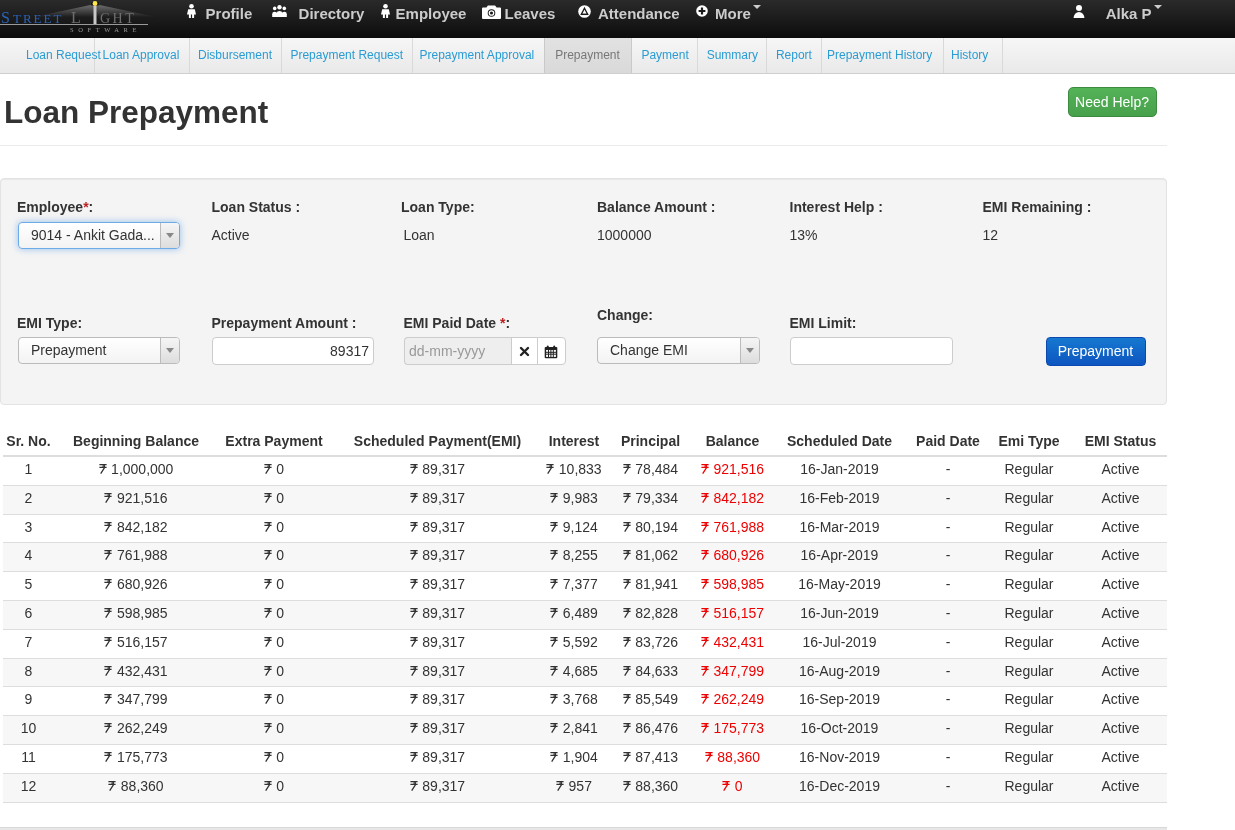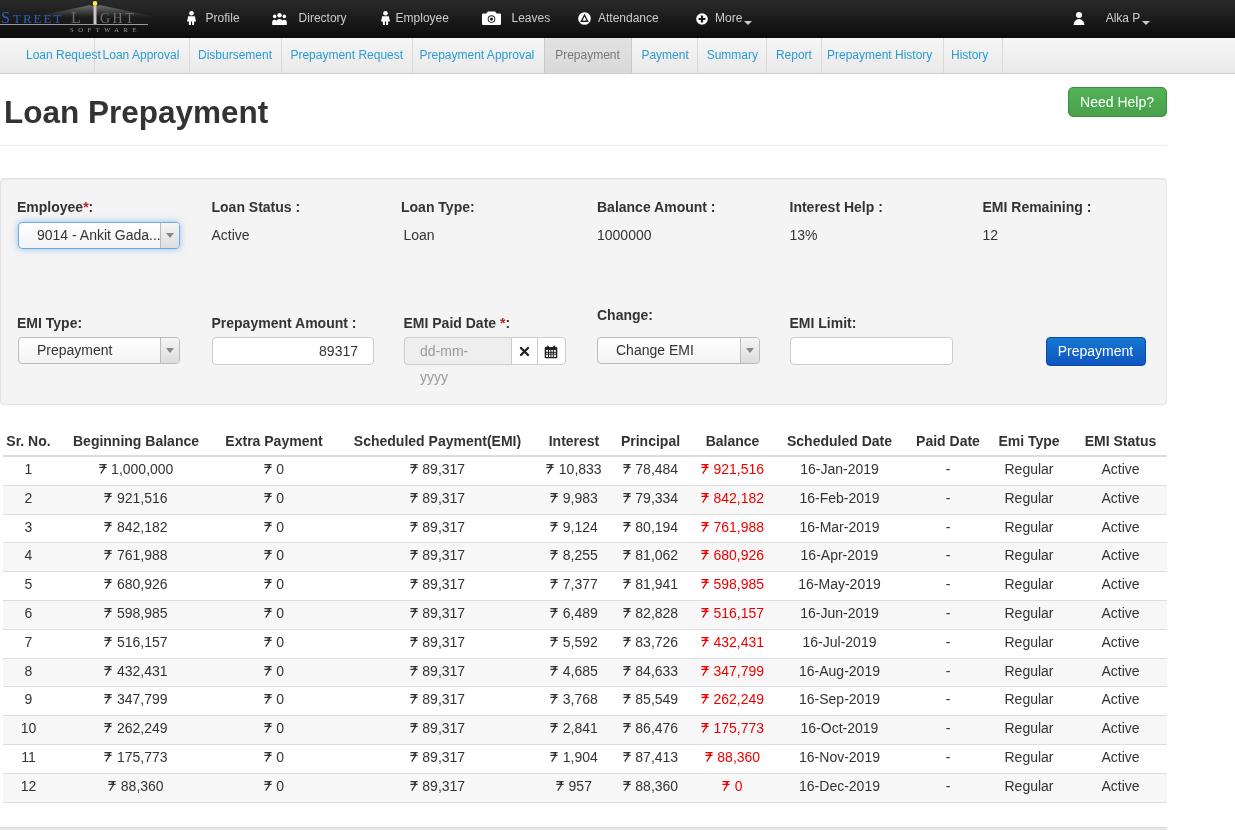--- a/index.html
+++ b/index.html
@@ -1,53 +1,53 @@
 <!DOCTYPE html>
 <html><head>
 <meta charset="utf-8">
 <style>
 * { box-sizing:border-box; margin:0; padding:0; }
 html,body { width:1235px; height:830px; background:#fff; font-family:"Liberation Sans", sans-serif; overflow:hidden; }
 body { position:relative; }
 
 .navbar { position:absolute; left:0; top:0; width:1235px; height:38px;
   background:linear-gradient(#2a2a2a, #0c0c0c); }
-.navitem { position:absolute; top:0; height:20px; display:flex; align-items:flex-end;
-  color:#cccccc; font-size:12px; font-weight:normal; white-space:nowrap; }
+.navitem { position:absolute; top:0; height:20px; display:flex; align-items:flex-start;
+  color:#cccccc; font-size:15px; font-weight:bold; white-space:nowrap; }
 .caret { display:inline-block; width:0; height:0; border-left:4px solid transparent;
   border-right:4px solid transparent; border-top:4px solid #ccc; margin-left:2px; }
 
 .tabbar { position:absolute; left:0; top:38px; width:1235px; height:36px;
   background:linear-gradient(#f6f6f6, #e9e9e9); border-bottom:1px solid #cfcfcf; }
 .tabtxt { position:absolute; top:0; height:35px; line-height:35px; font-size:12px; color:#2a9cd3; white-space:nowrap; }
 .tsep { position:absolute; top:0; width:1px; height:35px; background:#d9d9d9; }
 .activetab { position:absolute; left:543.5px; top:0; width:88px; height:35px;
   background:linear-gradient(#e2e2e2,#d9d9d9); border-left:1px solid #c9c9c9; border-right:1px solid #c9c9c9;
   text-align:center; line-height:35px; font-size:12px; color:#777; }
 
 h2.pagetitle { position:absolute; left:4px; top:97px; font-size:31.5px; line-height:31px; font-weight:bold; color:#333; }
-.needhelp { position:absolute; left:1067.5px; top:87px; width:99px; height:30px;
+.needhelp { position:absolute; left:1067.5px; top:87px; width:89px; height:30px;
   background:linear-gradient(#54b257,#47a14b); border:1px solid #3d8b40; border-radius:5px;
   color:#fff; font-size:14px; text-align:center; line-height:28px; }
 .hr1 { position:absolute; left:0px; top:145px; width:1167px; height:1px; background:#eaeaea; }
 
 .well { position:absolute; left:0px; top:178px; width:1167px; height:227px;
   background:#f4f4f4; border:1px solid #e3e3e3; border-radius:4px;
   box-shadow:inset 0 1px 1px rgba(0,0,0,.05); }
 .lbl { position:absolute; font-size:14px; font-weight:bold; color:#333; white-space:nowrap; }
 .val { position:absolute; font-size:14px; color:#333; white-space:nowrap; }
 .red { color:#b22; }
 .sel { position:absolute; height:27px; background:linear-gradient(#ffffff,#f3f3f3); border:1px solid #bbb; border-radius:4px;
-  font-size:14px; color:#333; line-height:25px; padding-left:18px; overflow:hidden; }
+  font-size:14px; color:#333; line-height:25px; padding-left:12px; overflow:hidden; }
 .sel .btn { position:absolute; right:0; top:0; width:19px; height:25px; background:linear-gradient(#f5f5f5,#dddddd);
   border-left:1px solid #bbb; }
 .sel .btn i { position:absolute; left:5px; top:10px; width:0; height:0; border-left:4.5px solid transparent;
   border-right:4.5px solid transparent; border-top:5px solid #888; }
 .inp { position:absolute; height:28px; background:#fff; border:1px solid #ccc; border-radius:4px;
-  font-size:14px; color:#333; line-height:26px; padding:0 15px; }
+  font-size:14px; color:#333; line-height:26px; padding:0 4px; }
 .btnblue { position:absolute; left:1045.5px; top:336.5px; width:100px; height:29px;
   background:linear-gradient(#1678d0, #0d55c0); border:1px solid #0a4ab0; border-radius:4px;
   color:#fff; font-size:14px; text-align:center; line-height:27px; }
 
 table.sched { position:absolute; left:3px; top:429px; width:1164px; border-collapse:collapse; table-layout:fixed; }
 table.sched th { font-size:14px; font-weight:bold; color:#333; text-align:center;
   padding:2px 0 4px 0; border-bottom:2px solid #ddd; line-height:20px; }
 table.sched td { font-size:14px; color:#333; text-align:center; padding:2px 0 5.8px 0;
   border-top:1px solid #ddd; line-height:20px; }
 table.sched tr.odd td { background:#f7f7f7; }
@@ -104,21 +104,21 @@
         <path fill="#fff" d="M1.2 5.2 h6.6 l1.2 5.2 h-1.9 v3.6 h-2 v-3.4 h-1.2 v3.4 h-2 v-3.6 h-1.9 z"></path>
       </svg>
       <span style="margin-left:6px">Employee</span>
     </div>
   <div class="navitem" style="left:481.5px;top:5px">
       <svg width="19" height="14" viewBox="0 0 19 14">
         <path fill="#fff" d="M1 2.6 h3.4 l1.5-2.1 h7.2 l1.5 2.1 h3.4 a1 1 0 0 1 1 1 v9.4 a1 1 0 0 1 -1 1 h-17 a1 1 0 0 1 -1 -1 v-9.4 a1 1 0 0 1 1 -1 z"></path>
         <circle cx="9.5" cy="8" r="3.8" fill="#1a1a1a"></circle>
         <circle cx="9.5" cy="8" r="2.2" fill="none" stroke="#fff" stroke-width="1.3"></circle>
       </svg>
-      <span style="margin-left:11px">Leaves</span>
+      <span style="margin-left:4px">Leaves</span>
     </div>
   <div class="navitem" style="left:578px;top:5px">
       <svg width="13" height="13" viewBox="0 0 13 13">
         <circle cx="6.5" cy="6.5" r="6.3" fill="#fff"></circle>
         <path d="M6.5 3.2 L9.7 9.4 H3.3 Z" fill="none" stroke="#1a1a1a" stroke-width="1.3"></path>
         <path d="M3 9.4 H10" stroke="#1a1a1a" stroke-width="1.3"></path>
       </svg>
       <span style="margin-left:7px">Attendance</span>
     </div>
   <div class="navitem" style="left:696px;top:5px">

